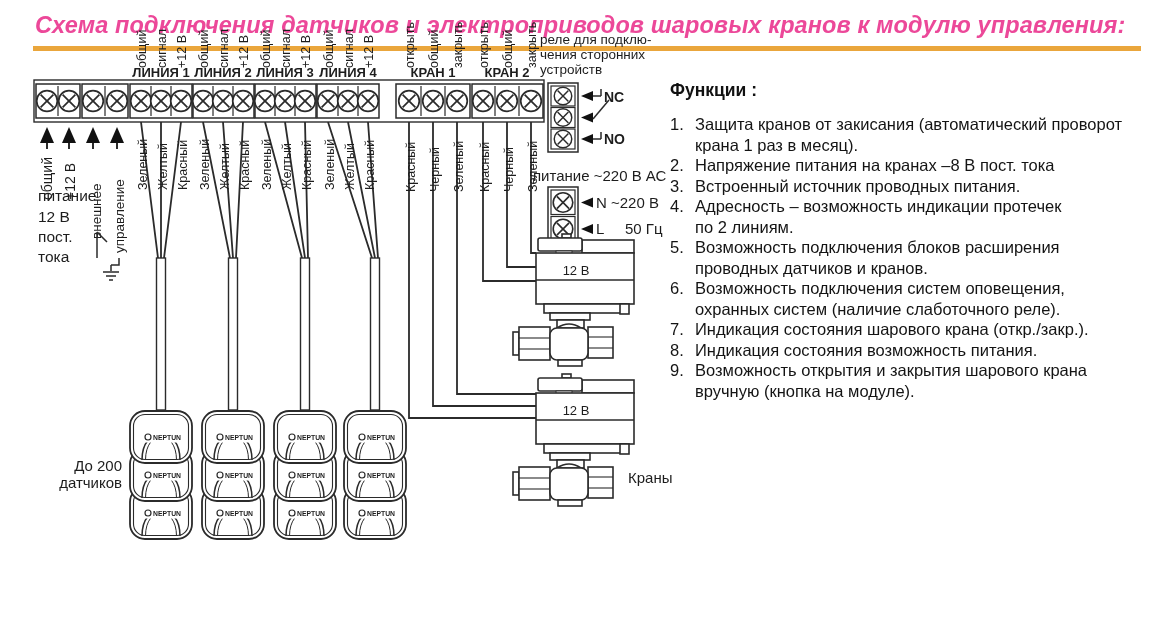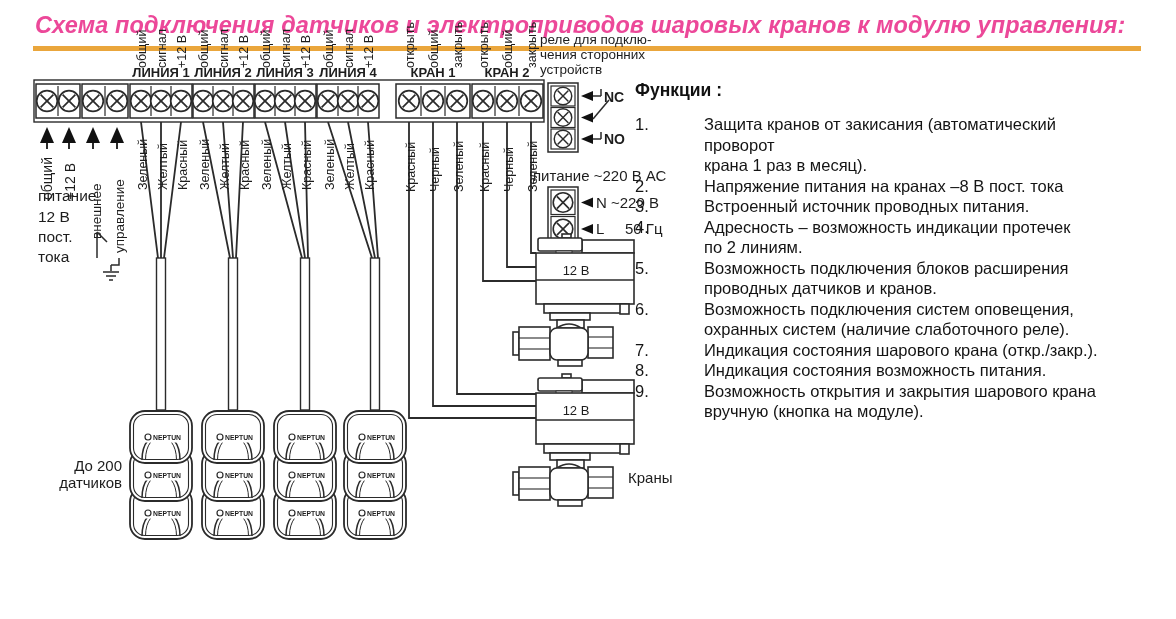--- a/index.html
+++ b/index.html
@@ -1,23 +1,23 @@
 <!DOCTYPE html>
 <html><head>
 <meta charset="utf-8">
 <style>
   html,body{margin:0;padding:0;background:#fff;}
   body{width:1176px;height:619px;position:relative;font-family:"Liberation Sans",sans-serif;color:#1b1b1b;overflow:hidden;}
   .title{position:absolute;left:35px;top:12px;width:1110px;font-size:23.5px;font-weight:bold;color:#ec4899;letter-spacing:.1px;white-space:nowrap;font-style:italic;}
   .title-underline{position:absolute;left:33px;top:46px;width:1108px;height:5px;background:#EAA63C;}
-  .functions{position:absolute;left:635px;top:80px;width:492px;}
+  .functions{position:absolute;left:670px;top:80px;width:492px;}
   .functions h2{margin:0;font-size:17.5px;font-weight:bold;color:#111;}
   .functions ol{list-style:none;margin:13px 0 0 0;padding:0;}
   .functions li{display:grid;grid-template-columns:25px 1fr;font-size:16.5px;line-height:20.5px;color:#141414;}
-  .functions li .txt{white-space:pre-line;margin-left:44px;}
+  .functions li .txt{white-space:pre-line;}
   svg text{fill:#1d1d1d;}
   svg .ln{stroke:#2b2b2b;fill:none;}
 </style>
 </head>
 <body>
 
 <div class="title">Схема подключения датчиков и электроприводов шаровых кранов к модулю управления:</div>
 <div class="title-underline"></div>
 
 <svg width="676" height="560" viewBox="0 60 676 560" style="position:absolute;left:0;top:0;" xmlns="http://www.w3.org/2000/svg">

